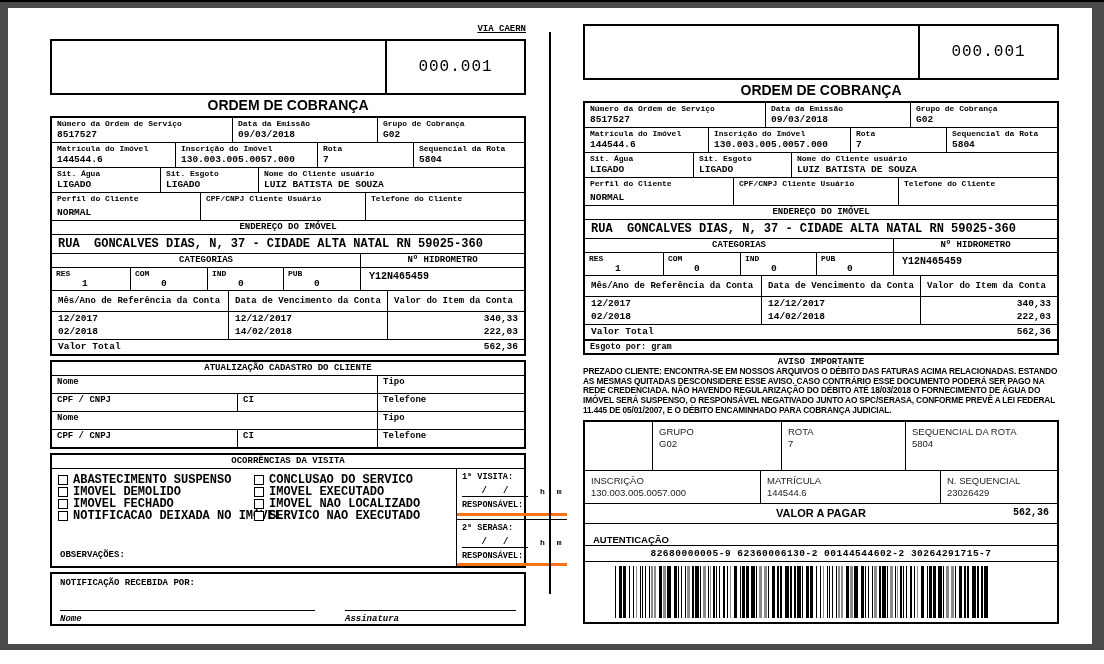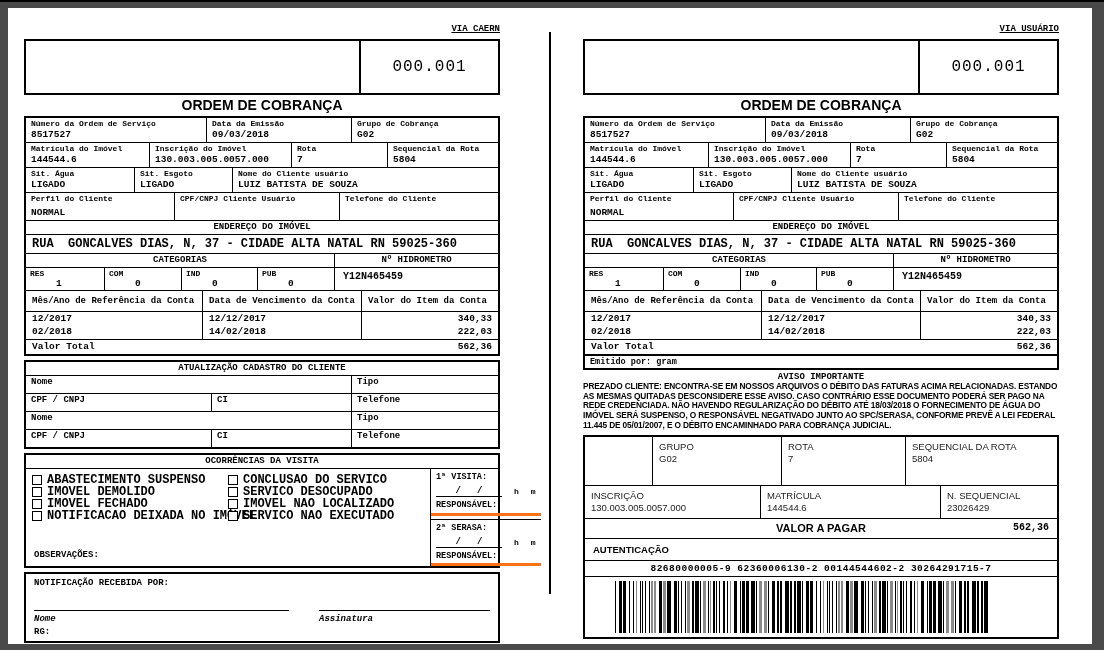--- a/index.html
+++ b/index.html
@@ -2,21 +2,21 @@
 <html><head>
 <meta charset="utf-8">
 <style>
   html,body{margin:0;padding:0;background:#fff;}
   .stage{position:relative;width:1104px;height:664px;background:#fff;color:#000;
          font-family:"Liberation Mono","DejaVu Sans Mono",monospace;overflow:hidden;}
   .stage::before{content:"";position:absolute;top:0;left:0;right:0;height:2px;background:#000;z-index:5;}
   .frame{position:absolute;left:0;top:0;width:1104px;height:650px;box-sizing:border-box;background:#fff;
          border-top:8px solid #4a4a4a;border-left:8px solid #4a4a4a;border-right:12px solid #4a4a4a;border-bottom:6px solid #4a4a4a;}
   .page{position:absolute;top:16px;width:476px;font-weight:700;}
-  .page-left{left:16px;}
+  .page-left{left:42px;}
   .page-right{left:575px;}
   .divider{position:absolute;left:541px;top:24px;width:2px;height:562px;background:#000;}
 
   .via{text-align:right;font-size:9px;font-weight:700;text-decoration:underline;margin-bottom:4px;height:11px;}
   .hbox{display:flex;border:2px solid #000;height:56px;box-sizing:border-box;}
   .hblank{flex:1;}
   .hnum{width:137px;border-left:2px solid #000;display:flex;align-items:center;justify-content:center;
         font-size:16px;letter-spacing:1px;font-weight:400;}
   .title{text-align:center;font-family:"Liberation Sans","DejaVu Sans",sans-serif;font-weight:700;font-size:14px;margin:2px 0 3px;}
 
@@ -83,21 +83,21 @@
   .automec{width:100%;text-align:center;font-size:9px;font-weight:700;padding-top:1px;}
   .aviso{margin-top:2px;}
   .aviso-h{text-align:center;font-size:9px;font-weight:700;}
   .aviso-t{font-family:"Liberation Sans","DejaVu Sans",sans-serif;font-weight:700;font-size:8.3px;line-height:9.7px;
            letter-spacing:-0.15px;text-align:left;}
   .stub-cell{padding:4px 6px;}
   .slbl,.sval{font-family:"Liberation Sans","DejaVu Sans",sans-serif;font-weight:400;font-size:9.5px;color:#222;line-height:12px;}
   .vpagar{align-items:center;justify-content:center;}
   .vp-label{font-family:"Liberation Sans","DejaVu Sans",sans-serif;font-weight:700;font-size:11px;}
   .vp-value{position:absolute;right:8px;top:3px;font-size:10px;font-weight:700;}
-  .autlbl{align-items:center;}
+  .autlbl{align-items:flex-end;}
   .slbl-b{font-family:"Liberation Sans","DejaVu Sans",sans-serif;font-weight:700;font-size:9.5px;padding-left:8px;}
   .bdigits{align-items:center;justify-content:center;font-size:9.5px;font-weight:700;letter-spacing:0.5px;}
   .barcode-row{min-height:60px;}
   .barcode{display:flex;align-items:stretch;height:52px;margin:4px 30px;overflow:hidden;flex:1;}
   .barcode span{display:block;height:100%;flex:none;}
   .stamp{display:contents;}
 </style>
 </head>
 <body>
 
@@ -297,21 +297,21 @@
                     <span class="cbl">NOTIFICACAO DEIXADA NO IMÓVEL</span>
                   </div>
               </div>
               <div class="cbcol cbcol2">
                 <div class="cbitem">
                     <span class="cb"></span>
                     <span class="cbl">CONCLUSAO DO SERVICO</span>
                   </div>
                 <div class="cbitem">
                     <span class="cb"></span>
-                    <span class="cbl">SERVICO DESOCUPADO</span>
+                    <span class="cbl">IMOVEL EXECUTADO</span>
                   </div>
                 <div class="cbitem">
                     <span class="cb"></span>
                     <span class="cbl">IMOVEL NAO LOCALIZADO</span>
                   </div>
                 <div class="cbitem">
                     <span class="cb"></span>
                     <span class="cbl">SERVICO NAO EXECUTADO</span>
                   </div>
               </div>
@@ -346,28 +346,26 @@
         <div class="sigrow">
           <div class="sig1">
             <div class="sigline"></div>
             <div class="siglabel">Nome</div>
           </div>
           <div class="sig2">
             <div class="sigline"></div>
             <div class="siglabel">Assinatura</div>
           </div>
         </div>
-        <div class="rg">RG:</div>
       </div>
     </div>
 
     <div class="divider"></div>
 
     <div class="page page-right">
-      <div class="via">VIA USUÁRIO</div>
       <div class="hbox">
         <div class="hblank"></div>
         <div class="hnum">000.001</div>
       </div>
       <div class="title">ORDEM DE COBRANÇA</div>
       <div class="stamp">
   <div class="tbl">
     <div class="row h23">
       <div class="cell w180">
         <div class="lbl">Número da Ordem de Serviço</div>
@@ -477,21 +475,21 @@
       </div>
     </div>
     <div class="row bt total-row">
       <span class="val">Valor Total</span>
       <span class="val">562,36</span>
     </div>
   </div>
 </div>
 
       <div class="tbl emit row">
-        <span class="emitlbl"><span>Emitido por:</span> <span>gram</span></span>
+        <span class="emitlbl"><span>Esgoto por:</span> <span>gram</span></span>
       </div>
 
       <div class="aviso">
         <div class="aviso-h">AVISO IMPORTANTE</div>
         <div class="aviso-t">PREZADO CLIENTE: ENCONTRA-SE EM NOSSOS ARQUIVOS O DÉBITO DAS FATURAS ACIMA RELACIONADAS. ESTANDO AS MESMAS QUITADAS DESCONSIDERE ESSE AVISO. CASO CONTRÁRIO ESSE DOCUMENTO PODERÁ SER PAGO NA REDE CREDENCIADA.  NÃO HAVENDO REGULARIZAÇÃO DO DÉBITO ATÉ  18/03/2018  O FORNECIMENTO DE ÁGUA DO IMÓVEL SERÁ SUSPENSO,  O RESPONSÁVEL NEGATIVADO JUNTO AO SPC/SERASA, CONFORME PREVÊ A LEI FEDERAL 11.445 DE 05/01/2007, E O DÉBITO ENCAMINHADO PARA COBRANÇA JUDICIAL.</div>
       </div>
 
       <div class="tbl mt4">
         <div class="row h48">
           <div class="cell w67"></div>

